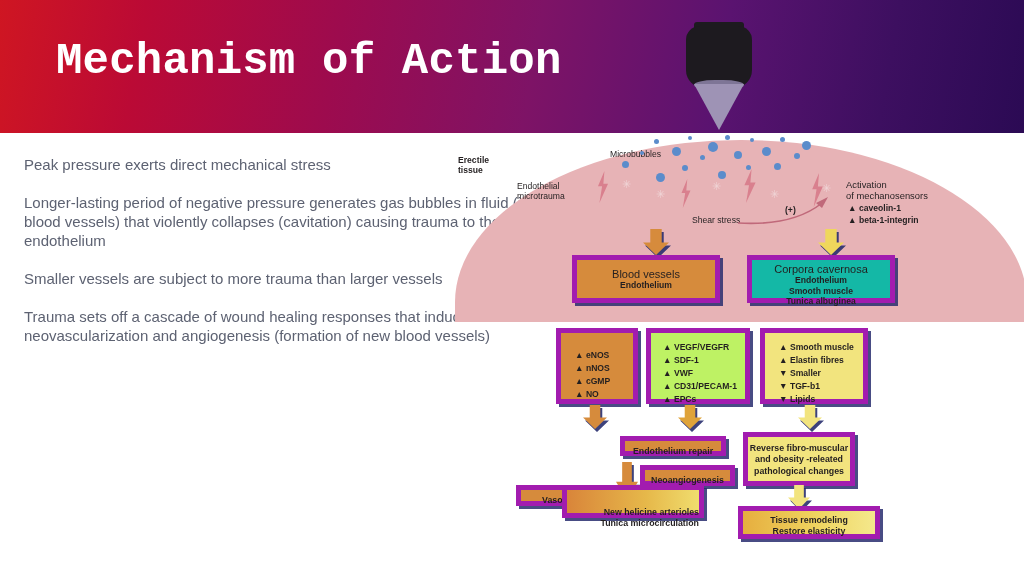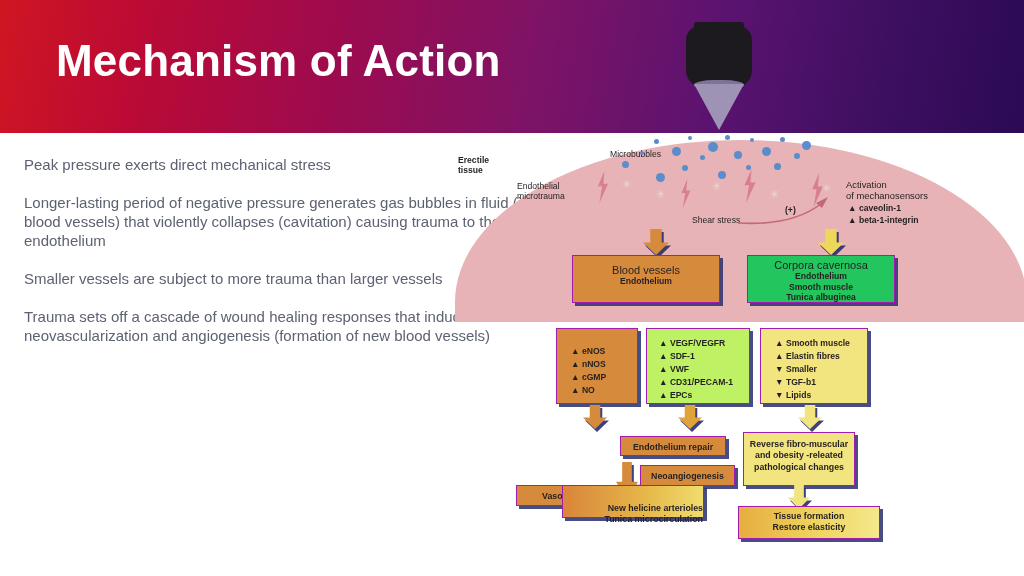--- a/index.html
+++ b/index.html
@@ -3,21 +3,21 @@
 <meta charset="utf-8">
 <style>
   html,body{margin:0;padding:0;}
   body{width:1024px;height:576px;background:#ffffff;overflow:hidden;
        font-family:"Liberation Sans",sans-serif;position:relative;}
 
   
   #header{position:absolute;left:0;top:0;width:1024px;height:133px;
           background:linear-gradient(100deg,#cf1622 0%,#bb0a35 14%,#9d0b4e 33%,#7e1366 52%,#5a1370 70%,#3d0f60 86%,#2b0a54 100%);}
   #title{position:absolute;left:56px;top:36px;color:#ffffff;
-         font-family:Liberation Sans, sans-serif;font-weight:bold;font-size:44px;
+         font-family:Liberation Mono, monospace;font-weight:bold;font-size:44px;
          letter-spacing:.2px;white-space:nowrap;}
 
   
   #bullets{position:absolute;left:24px;top:155px;width:520px;}
   .bullet{color:#5d6272;font-size:15px;line-height:1.27;margin-bottom:19px;}
 
   
   #probe-body{position:absolute;left:686px;top:26px;width:66px;height:62px;
       background:#1d1a1f;border-radius:14px 14px 18px 18px;}
   #probe-neck{position:absolute;left:694px;top:22px;width:50px;height:14px;background:#1d1a1f;border-radius:3px;}
@@ -38,32 +38,32 @@
   .lbl{position:absolute;color:#231f20;font-weight:bold;font-size:8.6px;line-height:1.2;}
   .lbl.plain{font-weight:normal;}
 
   
   .bub{position:absolute;background:#5b8ccb;border-radius:50%;}
   .bolt{position:absolute;background:#d9808e;
         clip-path:polygon(58% 0,22% 48%,45% 48%,30% 100%,78% 40%,52% 40%);}
   .spark{position:absolute;color:#f0d4d6;font-size:11px;line-height:1;}
 
   
-  .box{position:absolute;border:1px solid #a21caf;
+  .box{position:absolute;border:5px solid #a21caf;
        box-shadow:3px 3px 0 rgba(40,45,110,.85);
        color:#231f20;text-align:center;box-sizing:border-box;}
   .ttl{font-size:11px;}
   .sub{font-size:8.6px;font-weight:bold;line-height:1.25;}
   .lst{font-size:8.6px;font-weight:bold;line-height:1.5;text-align:left;}
   .small{font-size:8.8px;font-weight:bold;line-height:1.3;}
 
   .org{background:#d68b3c;}
   .org2{background:#bef264;}
   .yel{background:#f2e47e;}
-  .yel2{background:#22c55e;}
+  .yel2{background:#14b8a6;}
   .gr1{background:linear-gradient(90deg,#d9853a 0%,#e6b84a 60%,#f0dd6e 100%);}
   .gr2{background:linear-gradient(90deg,#e6ae3f 0%,#efd45f 55%,#f4e88c 100%);}
 
   
   .arrow{position:absolute;filter:drop-shadow(2px 3px 0 rgba(40,45,110,.9));}
   .arrow i{display:block;width:100%;height:100%;
       clip-path:polygon(28% 0,72% 0,72% 52%,100% 52%,50% 100%,0 52%,28% 52%);}
 </style>
 </head>
 <body>
@@ -220,17 +220,17 @@
   <div class="arrow" style="left:338px;top:352px;width:22px;height:24px;">
       <i style="background:#f2e47e;"></i>
     </div>
 
   <div class="box gr1" style="left:112px;top:352px;width:142px;height:33px;padding-top:17px;text-align:right;">
     <div class="small">New helicine arterioles</div>
     <div class="small">Tunica microcirculation</div>
   </div>
 
   <div class="box gr2" style="left:288px;top:373px;width:142px;height:33px;padding-top:4px;">
-    <div class="small">Tissue formation</div>
+    <div class="small">Tissue remodeling</div>
     <div class="small">Restore elasticity</div>
   </div>
 
 </div>
 
 </body></html>

